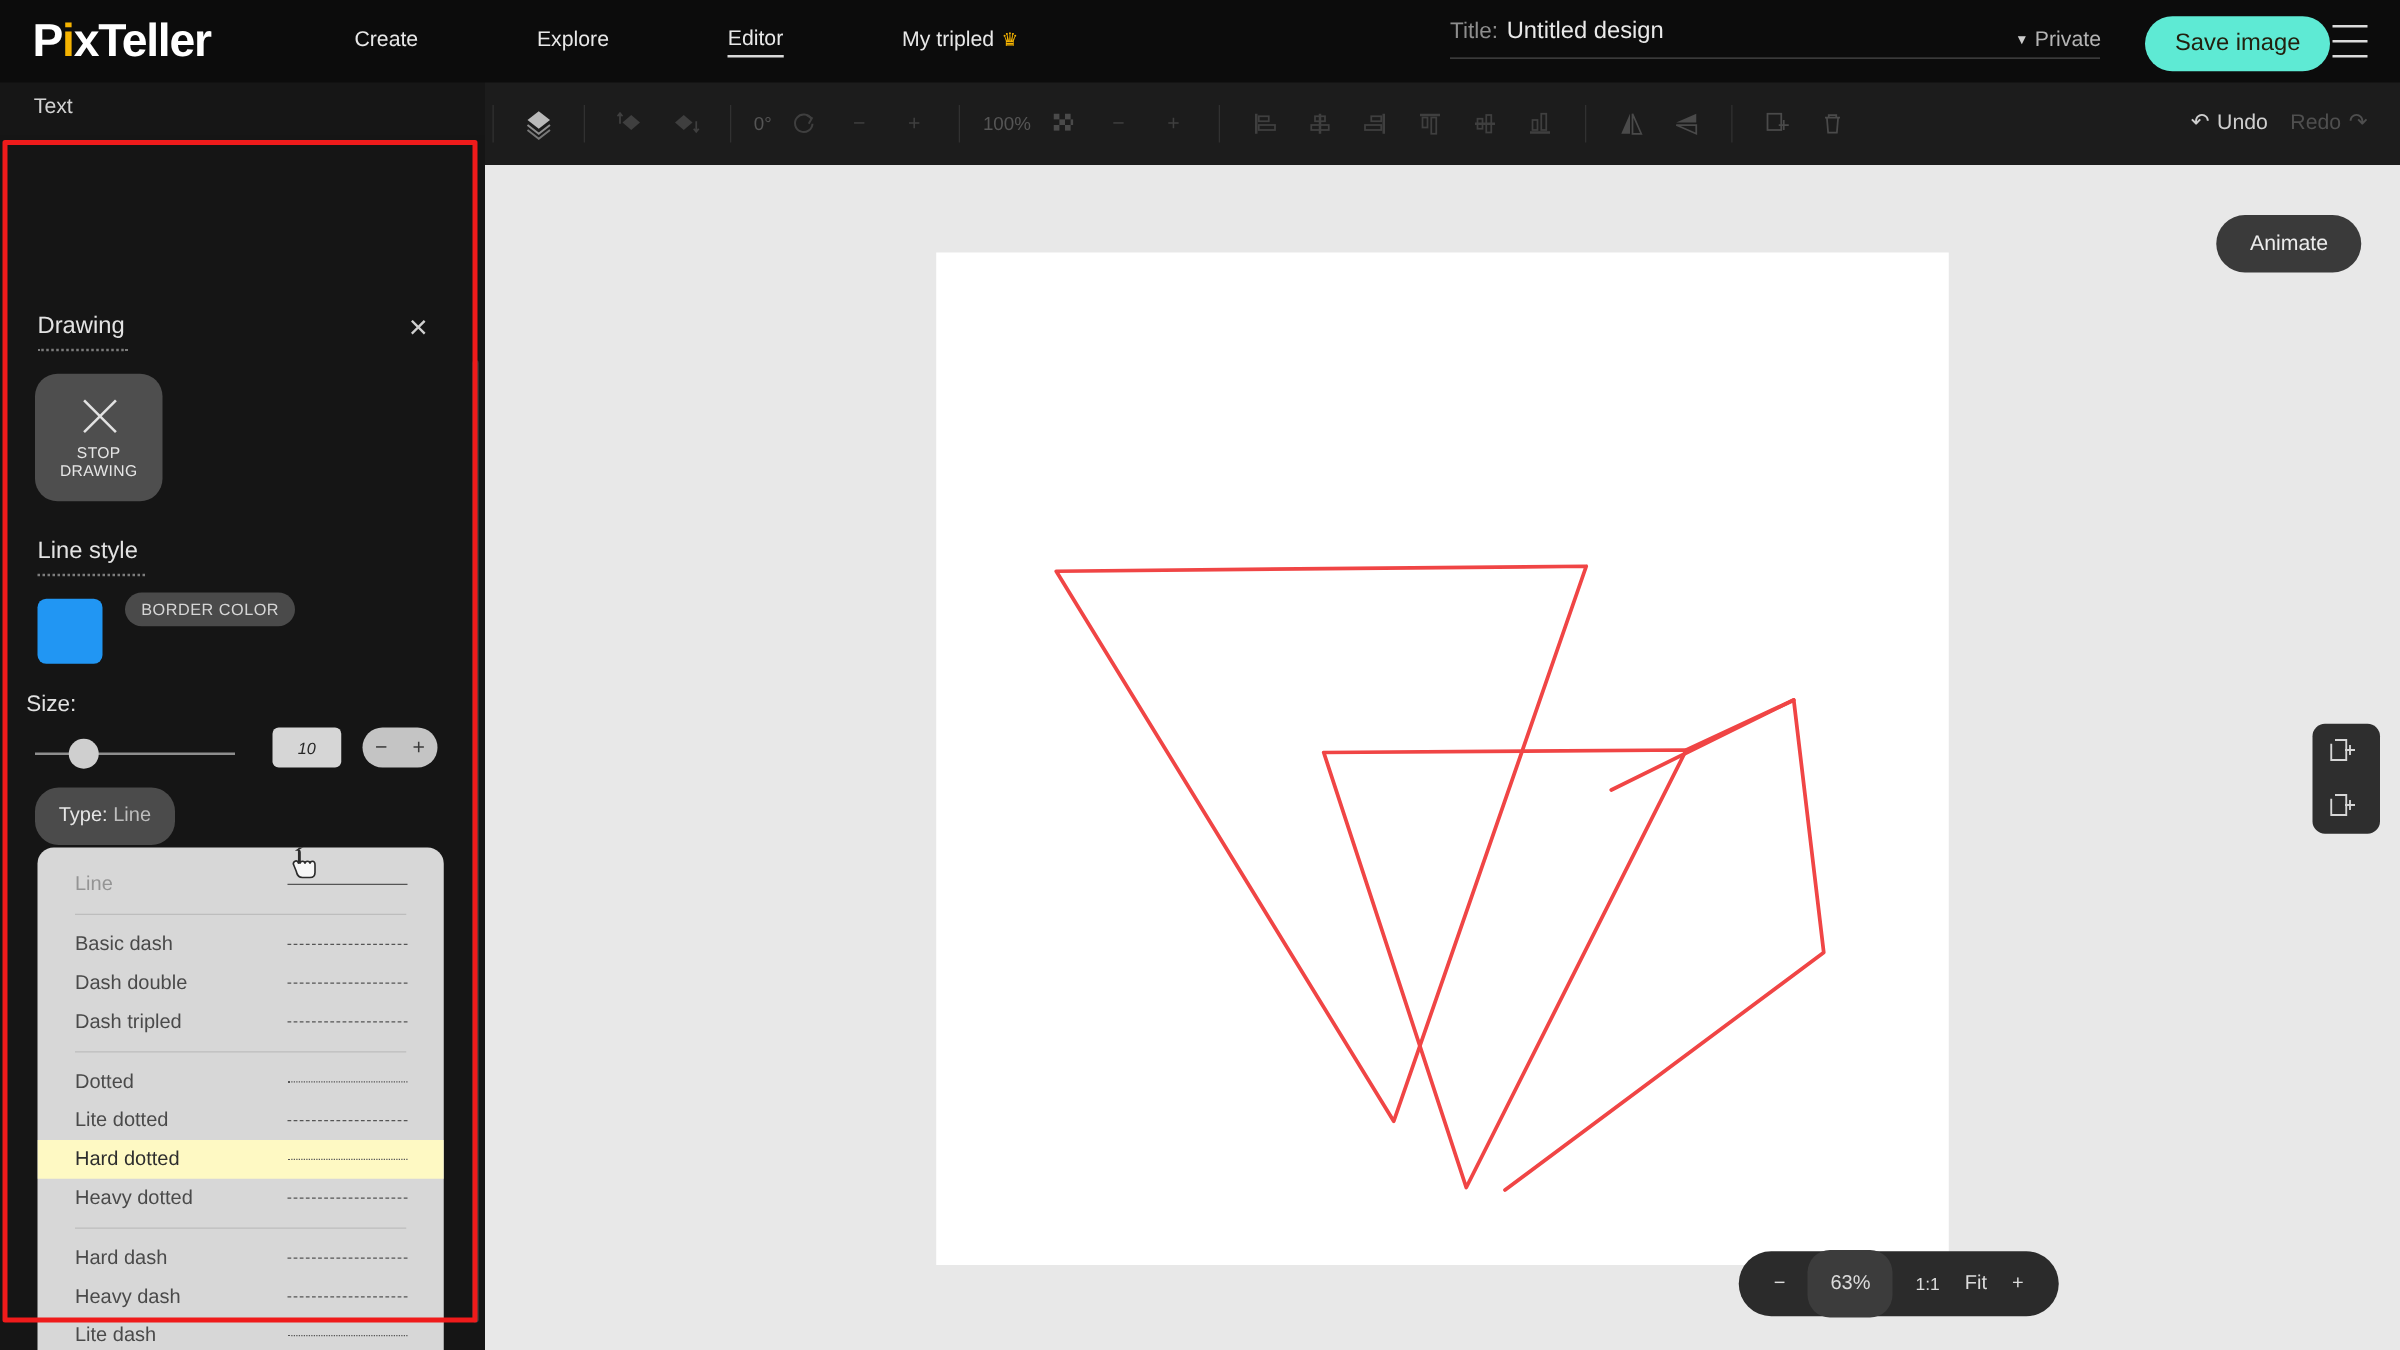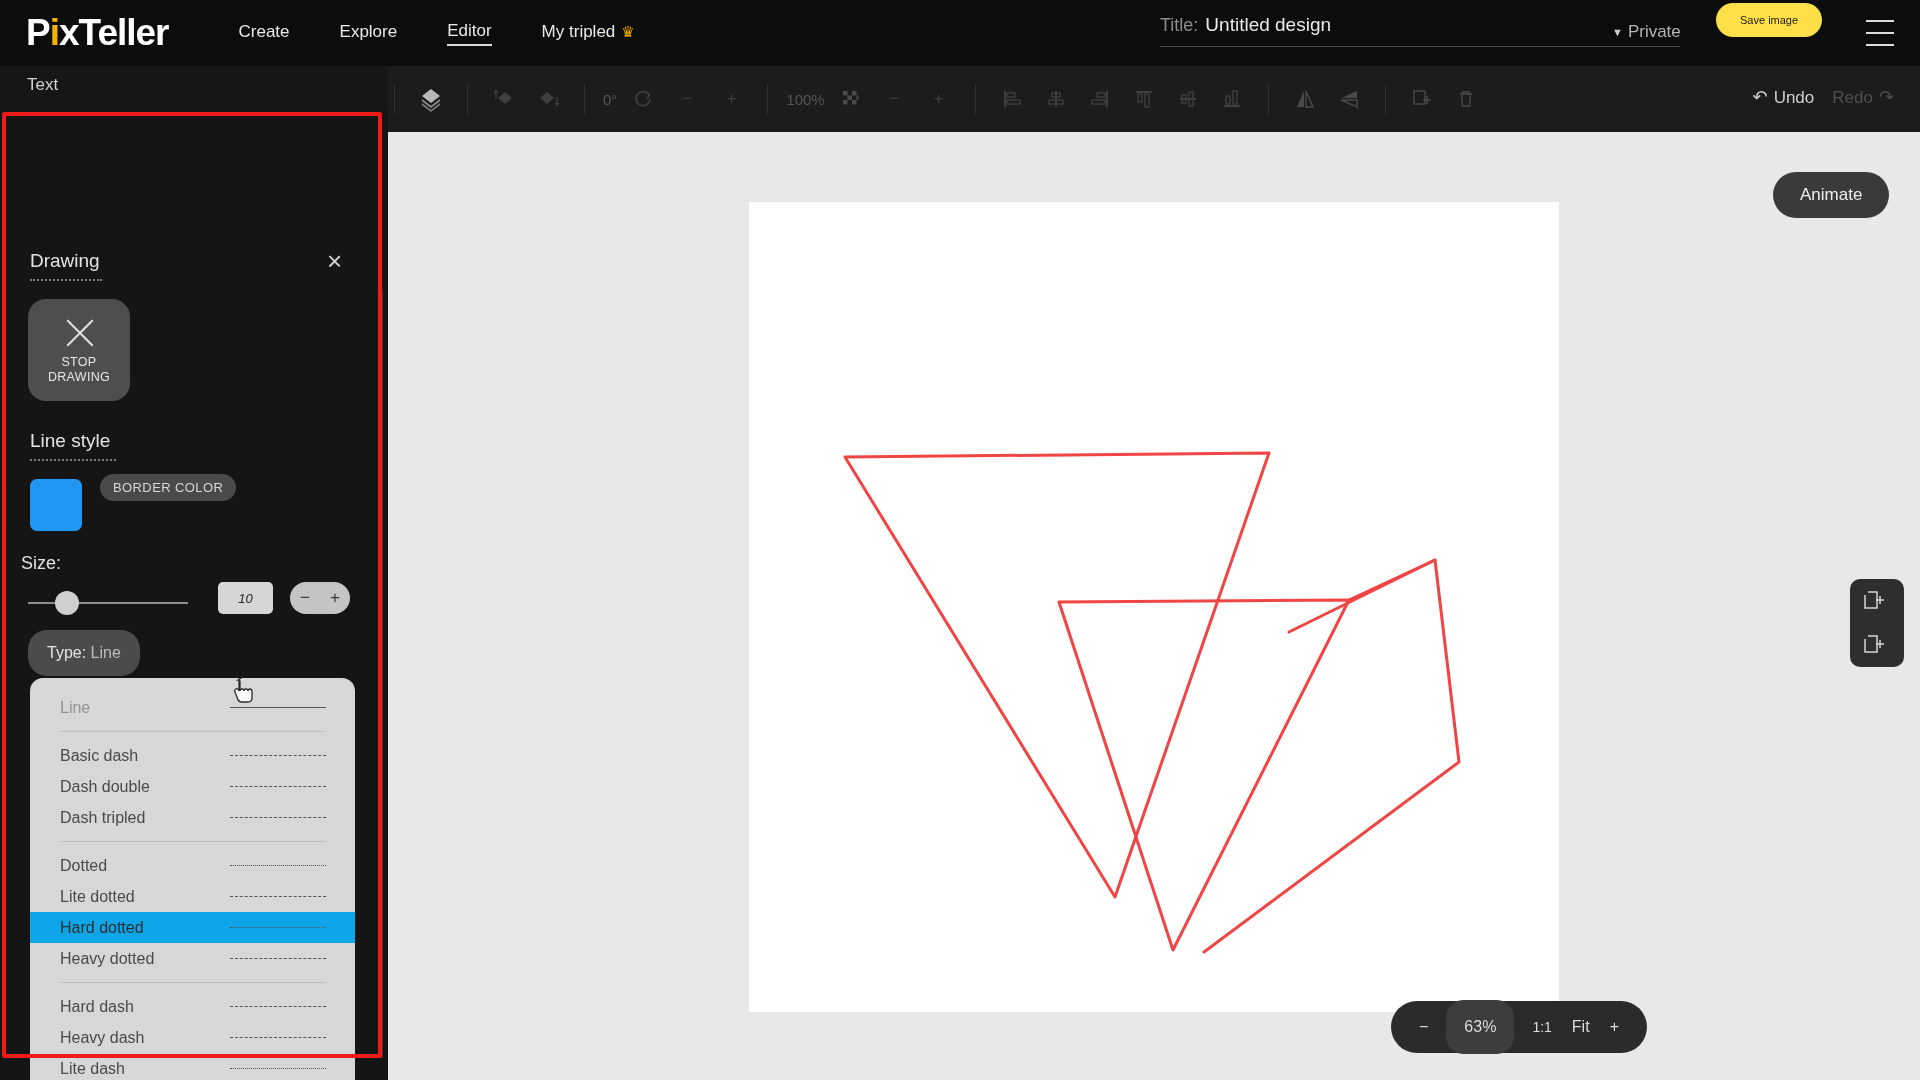--- a/index.html
+++ b/index.html
@@ -7,21 +7,21 @@
     width: 1920px; height: 1080px;
     background: #0e0e0e;
     font-family: "Liberation Sans", sans-serif;
     overflow: hidden;
   }
 
   
   #topnav {
     position: absolute; top: 0; left: 0; width: 1920px; height: 66px;
     background: #0c0c0c;
-    display: flex; align-items: center;
+    display: flex; align-items: center; gap: 45px;
   }
   #logo {
     margin-left: 26px; color: #ffffff;
     font-size: 37px; font-weight: bold; letter-spacing: -1px;
     position: relative; font-family: "Liberation Sans", sans-serif;
   }
   #logo .dot { color: #f5b301; }
   .nav-link {
     color: #e8e8e8; font-size: 17px; margin-left: 50px;
     padding-bottom: 3px; position: relative; white-space: nowrap;
@@ -39,23 +39,23 @@
   #title-value { color: #e9e9e9; font-size: 19px; margin-left: 7px; }
 
   #privacy {
     position: absolute; left: 1612px; top: 22px;
     color: #b4b4b4; font-size: 17px; display: flex; align-items: center;
   }
   #privacy .caret {
     font-size: 11px; margin-right: 5px; color: #cdcdcd;
   }
   #save-btn {
-    position: absolute; left: 1716px; top: 3px;
-    background: #fde047; color: #23200f; border: none;
-    font-size: 11px; border-radius: 22px;
+    position: absolute; left: 1716px; top: 13px;
+    background: #5eead4; color: #23200f; border: none;
+    font-size: 19px; border-radius: 22px;
     padding: 11px 24px; cursor: pointer;
     font-family: "Liberation Sans", sans-serif;
   }
   #hamburger {
     position: absolute; left: 1866px; top: 20px;
     width: 28px; height: 26px;
     display: flex; flex-direction: column; justify-content: space-between;
     cursor: pointer;
   }
   #hamburger span { display: block; height: 2px; background: #dcdcdc; width: 100%; }
@@ -178,21 +178,21 @@
     width: 325px; height: 487px;
     background: #d7d7d7; border-radius: 13px;
     overflow: hidden; padding-top: 14px;
   }
   .dd-item {
     height: 31px; display: flex; align-items: center;
     padding: 0 29px 0 30px; cursor: pointer;
     font-size: 16px; color: #4a4a4a;
   }
   .dd-item.sel { color: #949494; }
-  .dd-item.hl { background: #0ea5e9; color: #2e2e2e; text-align: center; }
+  .dd-item.hl { background: #fef9c3; color: #2e2e2e; text-align: center; }
   .dd-item .dd-label { flex: 0 0 auto; }
   .dd-item .dd-preview {
     flex: 1 1 auto; margin-left: 14px; height: 12px;
     display: flex; align-items: center; justify-content: flex-end;
   }
   .dd-item .dd-preview i {
     display: block; width: 96px; height: 0;
     border-top-width: 1.6px; border-top-color: #555;
   }
   .dd-sep { margin: 8px 30px; border-top: 1px solid #bdbdbd; }

